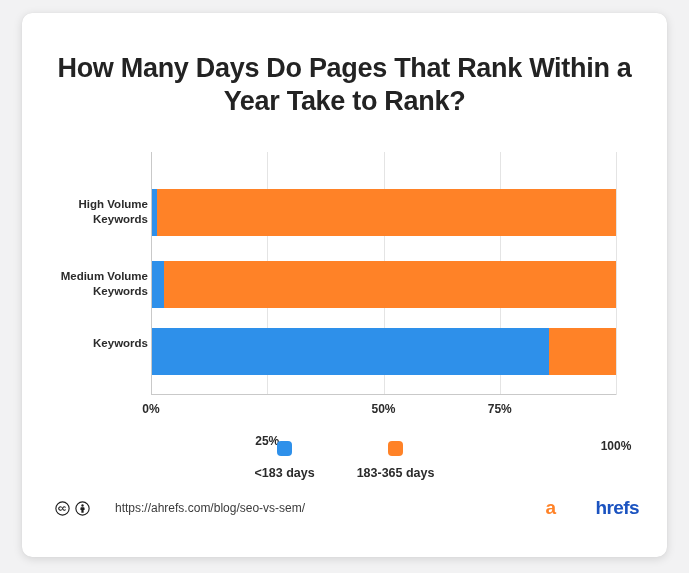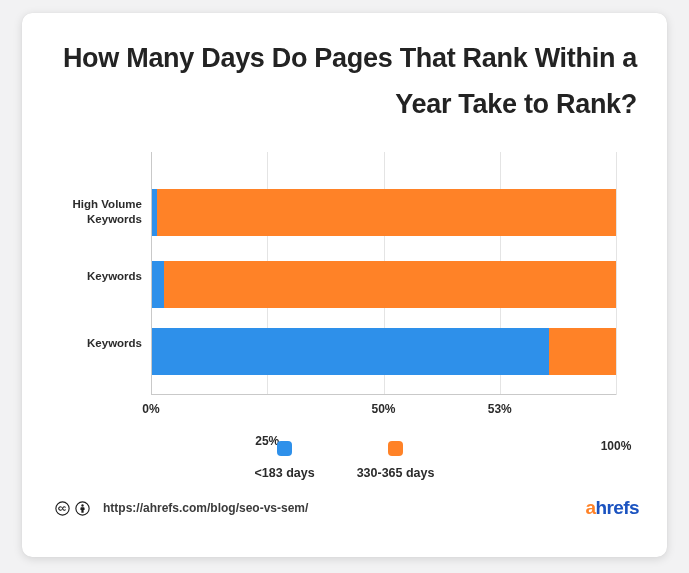--- a/index.html
+++ b/index.html
@@ -22,25 +22,25 @@
     background: #ffffff;
     border-radius: 10px;
     box-shadow: 0 2px 10px rgba(0,0,0,0.13), 0 0 1px rgba(0,0,0,0.10);
     box-sizing: border-box;
   }
 
   
   .chart-title {
     position: absolute;
     left: 30px;
-    top: 22px;
+    top: 39px;
     width: 585px;
-    text-align: right;
+    text-align: center;
     font-size: 27px;
-    line-height: 46px;
+    line-height: 33px;
     font-weight: bold;
     color: #232323;
     letter-spacing: -0.3px;
   }
 
   
   .plot {
     position: absolute;
     left: 129px;   
     top: 139px;
@@ -95,20 +95,21 @@
   }
   .seg.s0 { left: 0; }
 
   
   .ylabels {
     position: absolute;
     left: 0;
     top: 139px;
     width: 120px;
     height: 243px;
+    padding-left: 6px;
   }
   .ylabel {
     position: absolute;
     right: 0;
     width: 120px;
     text-align: right;
     font-size: 11.5px;
     line-height: 15px;
     font-weight: bold;
     color: #2b2b2b;
@@ -180,25 +181,24 @@
     align-items: center;
     gap: 5px;
     flex: none;
   }
   .cc-icon {
     width: 15px;
     height: 15px;
     display: block;
   }
   .footer-url {
-    margin-left: 13px;
+    margin-left: 25px;
     font-size: 12px;
     color: #3b3b3b;
     white-space: nowrap;
-    font-weight: bold;
   }
   .brand {
     margin-left: auto;
     font-size: 19px;
     font-weight: bold;
     letter-spacing: -0.6px;
     white-space: nowrap;
   }
 </style>
 </head>
@@ -207,20 +207,21 @@
 <div class="card">
 
   <div class="chart-title">How Many Days Do Pages That Rank Within a Year Take to Rank?</div>
 
   <div class="ylabels">
     <div class="ylabel r0">
       <div>High Volume</div>
       <div>Keywords</div>
     </div>
     <div class="ylabel r1">
+      <div>Medium Volume</div>
       <div>Keywords</div>
     </div>
     <div class="ylabel r2">
       <div>Keywords</div>
     </div>
   </div>
 
   <div class="plot">
     <div class="gridlines" id="gridlines">
         <div class="gridline" style="left: 0%; background: rgb(228, 228, 228);"></div>
@@ -244,45 +245,45 @@
           <div class="seg s0" title="Low Volume Keywords — &lt;183 days: 85.5%" style="left: 0%; width: 85.5%; background: rgb(46, 144, 234);"></div>
           <div class="seg s1" title="Low Volume Keywords — 183-365 days: 14.5%" style="left: 85.5%; width: 14.5%; background: rgb(255, 130, 39);"></div>
         </div>
       </div>
   </div>
 
   <div class="xlabels" id="xlabels">
       <div class="xlabel" style="left: 0%; color: rgb(43, 43, 43);">0%</div>
       <div class="xlabel" style="left: 25%; color: rgb(43, 43, 43); margin-top: 32px;">25%</div>
       <div class="xlabel" style="left: 50%; color: rgb(43, 43, 43); text-align: right;">50%</div>
-      <div class="xlabel" style="left: 75%; color: rgb(43, 43, 43);">53%</div>
+      <div class="xlabel" style="left: 75%; color: rgb(43, 43, 43);">75%</div>
       <div class="xlabel" style="left: 100%; color: rgb(43, 43, 43); margin-top: 37px;">100%</div>
     </div>
 
   <div class="legend" id="legend">
       <div class="legend-item">
         <span class="legend-swatch" style="background: rgb(46, 144, 234);"></span>
         <span class="legend-label" style="color: rgb(43, 43, 43);">&lt;183 days</span>
       </div>
       <div class="legend-item">
         <span class="legend-swatch" style="background: rgb(255, 130, 39);"></span>
-        <span class="legend-label" style="color: rgb(43, 43, 43);">330-365 days</span>
+        <span class="legend-label" style="color: rgb(43, 43, 43);">183-365 days</span>
       </div>
     </div>
 
   <div class="footer">
     <div class="cc-icons">
       <svg class="cc-icon" viewBox="0 0 24 24">
         <circle cx="12" cy="12" r="10.6" fill="none" stroke="#1d1d1d" stroke-width="1.8"></circle>
         <path d="M10.2 9.9a2.6 2.6 0 1 0 0 4.2" fill="none" stroke="#1d1d1d" stroke-width="1.7" stroke-linecap="round"></path>
         <path d="M16.4 9.9a2.6 2.6 0 1 0 0 4.2" fill="none" stroke="#1d1d1d" stroke-width="1.7" stroke-linecap="round"></path>
       </svg>
       <svg class="cc-icon" viewBox="0 0 24 24">
         <circle cx="12" cy="12" r="10.6" fill="none" stroke="#1d1d1d" stroke-width="1.8"></circle>
         <circle cx="12" cy="7.2" r="1.9" fill="#1d1d1d"></circle>
         <path d="M8.7 11.4c0-1 .8-1.5 1.7-1.5h3.2c.9 0 1.7.5 1.7 1.5v3.1h-1.5v4.1h-3.6v-4.1H8.7z" fill="#1d1d1d"></path>
       </svg>
     </div>
     <div class="footer-url">https://ahrefs.com/blog/seo-vs-sem/</div>
-    <div class="brand"><span style="color: rgb(255, 130, 39);">a</span><span style="color: rgb(27, 83, 192);">hrefs</span></div>
+    <div class="brand"><span style="color: rgb(255, 130, 39);">a</span><span style="color: rgb(27, 83, 192); margin-left: 40px;">hrefs</span></div>
   </div>
 
 </div>
 
 </body></html>

